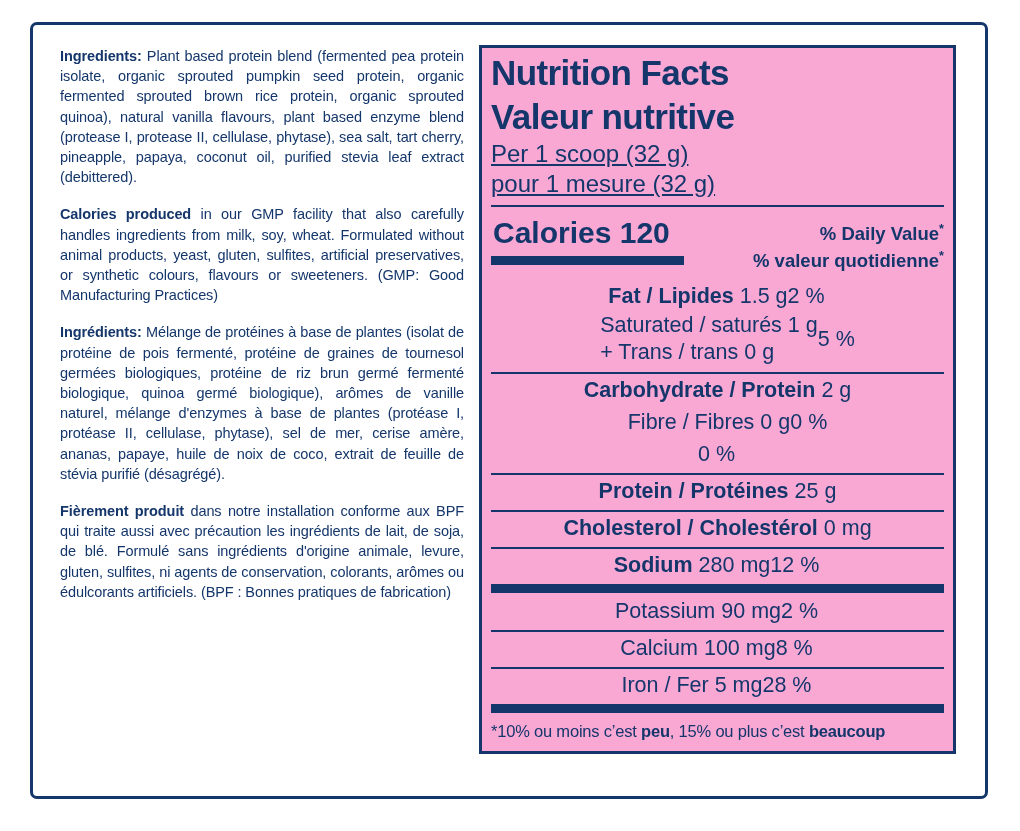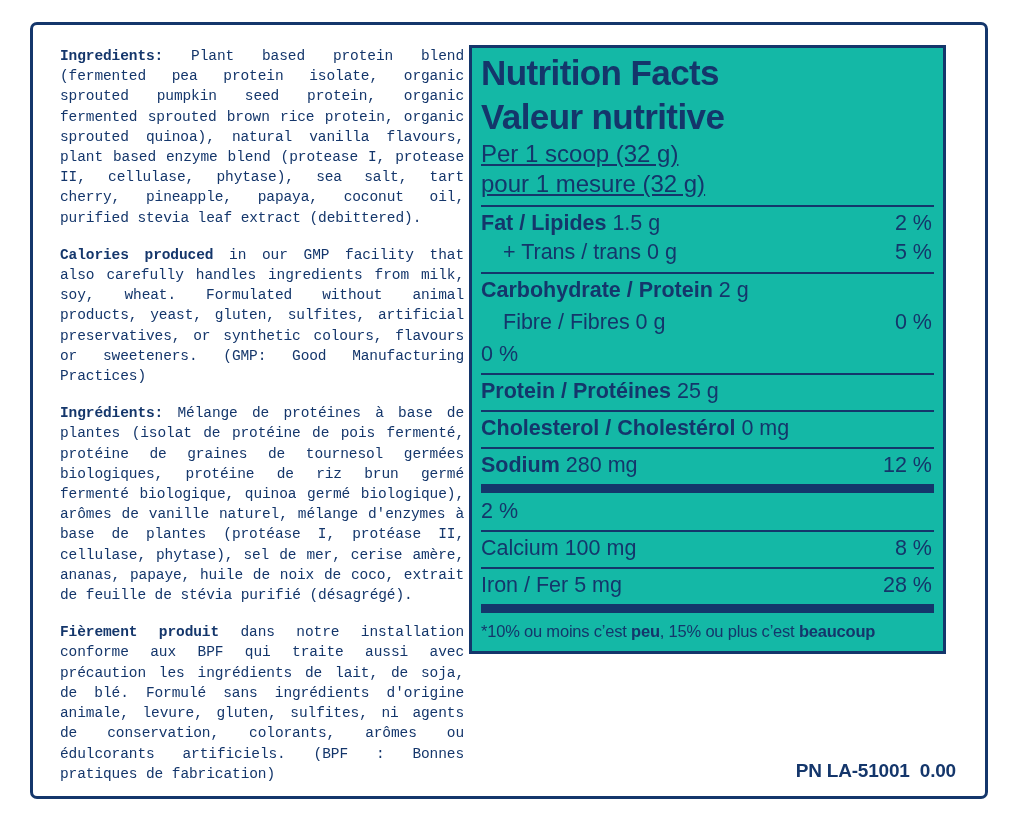--- a/index.html
+++ b/index.html
@@ -23,30 +23,30 @@
   
   .ingredients {
     position: absolute;
     left: 60px; top: 46px;
     width: 404px;
     font-size: 14.5px;
     line-height: 20.2px;
     letter-spacing: -0.1px;
     text-align: justify;
   }
-  .para { margin: 0 0 17px 0; font-family: Liberation Mono, monospace; }
+  .para { margin: 0 0 17px 0; }
   .para b { letter-spacing: -0.1px; }
   
   .nft {
     position: absolute;
-    left: 469px; top: 45px;
+    left: 479px; top: 45px;
     width: 477px;
     box-sizing: border-box;
     border: 3px solid #14366b;
-    background: #14b8a6;
+    background: #f9a8d4;
     padding: 3px 9px 0 9px;
   }
   .nft-title {
     font-weight: bold;
     font-size: 35px;
     line-height: 44px;
     letter-spacing: -0.6px;
   }
   .nft-serving { font-size: 24px; line-height: 30px; text-decoration: underline; }
   .hr  { border-top: 2px solid #14366b; margin: 6px 0 0 0; }
@@ -69,21 +69,21 @@
   .dv-header {
     text-align: right;
     font-weight: bold;
     font-size: 18.5px;
     line-height: 22px;
     padding-top: 2px;
   }
   .dv-header sup { font-size: 68%; }
   .row {
     display: flex;
-    justify-content: space-between;
+    justify-content: center;
     align-items: baseline;
     font-size: 21.5px;
     line-height: 27px;
     padding: 3px 0 2px 0;
   }
   .row.group { align-items: center; padding: 0 0 3px 0; }
   .indent { padding-left: 22px; }
   .pct { white-space: nowrap; padding-right: 2px; }
   .footnote {
     font-size: 16.5px;
@@ -119,28 +119,36 @@
 
     <div class="nft-header">
       <div class="nft-title">Nutrition Facts</div>
       <div class="nft-title">Valeur nutritive</div>
       <div class="nft-serving">Per 1 scoop (32 g)</div>
       <div class="nft-serving">pour 1 mesure (32 g)</div>
     </div>
 
     <div class="hr"></div>
 
+    <div class="calories-row">
+      <span class="calories">Calories 120</span>
+      <div class="dv-header">
+        <div><span>% Daily Value</span><sup>*</sup></div>
+        <div><span>% valeur quotidienne</span><sup>*</sup></div>
+      </div>
+    </div>
 
     <div class="row">
       <div><b>Fat / Lipides</b><span> 1.5 g</span></div>
       <div class="pct">2 %</div>
     </div>
 
     <div class="row group">
       <div>
+        <div class="indent">Saturated / saturés 1 g</div>
         <div class="indent">+ Trans / trans 0 g</div>
       </div>
       <div class="pct">5 %</div>
     </div>
 
     <div class="hr2"></div>
 
     <div class="row">
       <div><b>Carbohydrate / Protein</b><span> 2 g</span></div>
     </div>
@@ -169,20 +177,21 @@
     <div class="hr2"></div>
 
     <div class="row">
       <div><b>Sodium</b><span> 280 mg</span></div>
       <div class="pct">12 %</div>
     </div>
 
     <div class="bar"></div>
 
     <div class="row">
+      <div>Potassium 90 mg</div>
       <div class="pct">2 %</div>
     </div>
 
     <div class="hr2"></div>
 
     <div class="row">
       <div>Calcium 100 mg</div>
       <div class="pct">8 %</div>
     </div>
 
@@ -194,15 +203,14 @@
     </div>
 
     <div class="bar"></div>
 
     <div class="footnote">
       <div><span>*10% ou moins c’est </span><b>peu</b><span>, 15% ou plus c’est </span><b>beaucoup</b></div>
     </div>
 
   </div>
 
-  <div class="pn">PN LA-51001  0.00</div>
 
 </div>
 
 </body></html>

